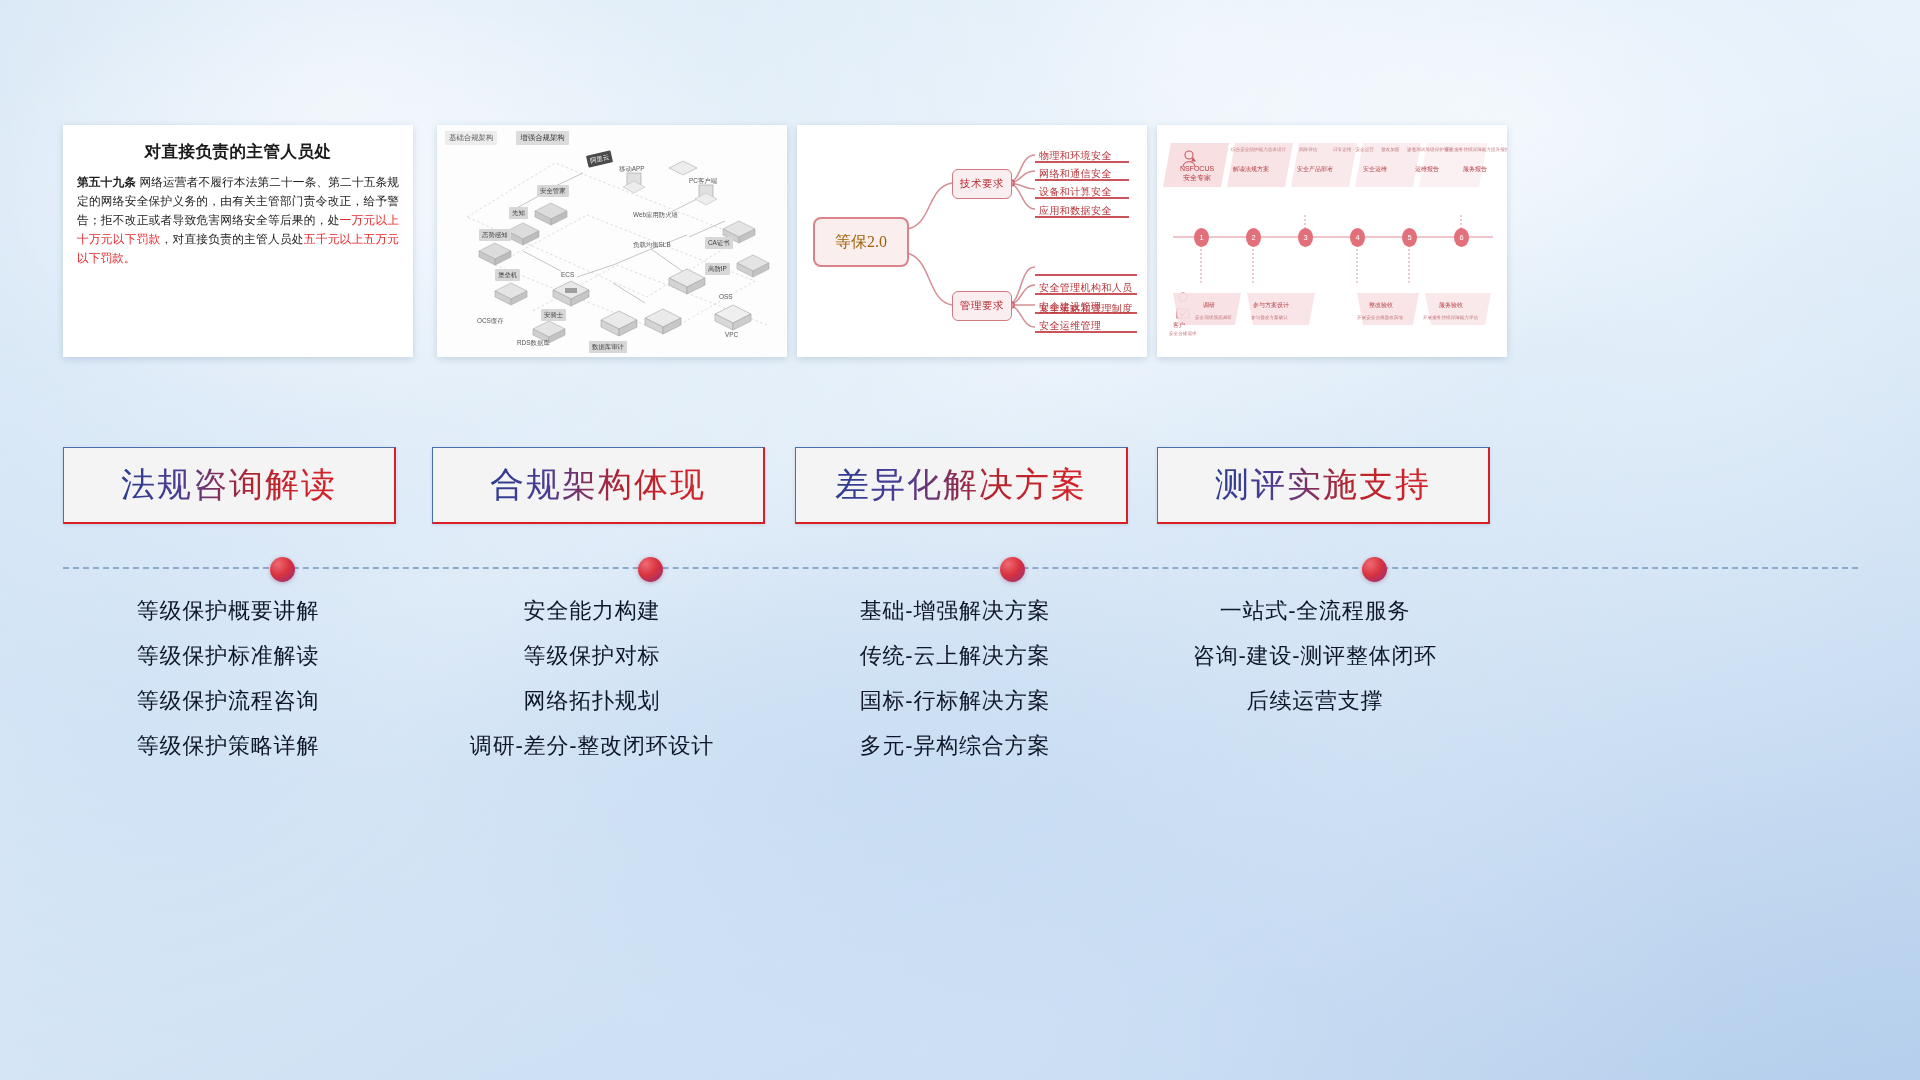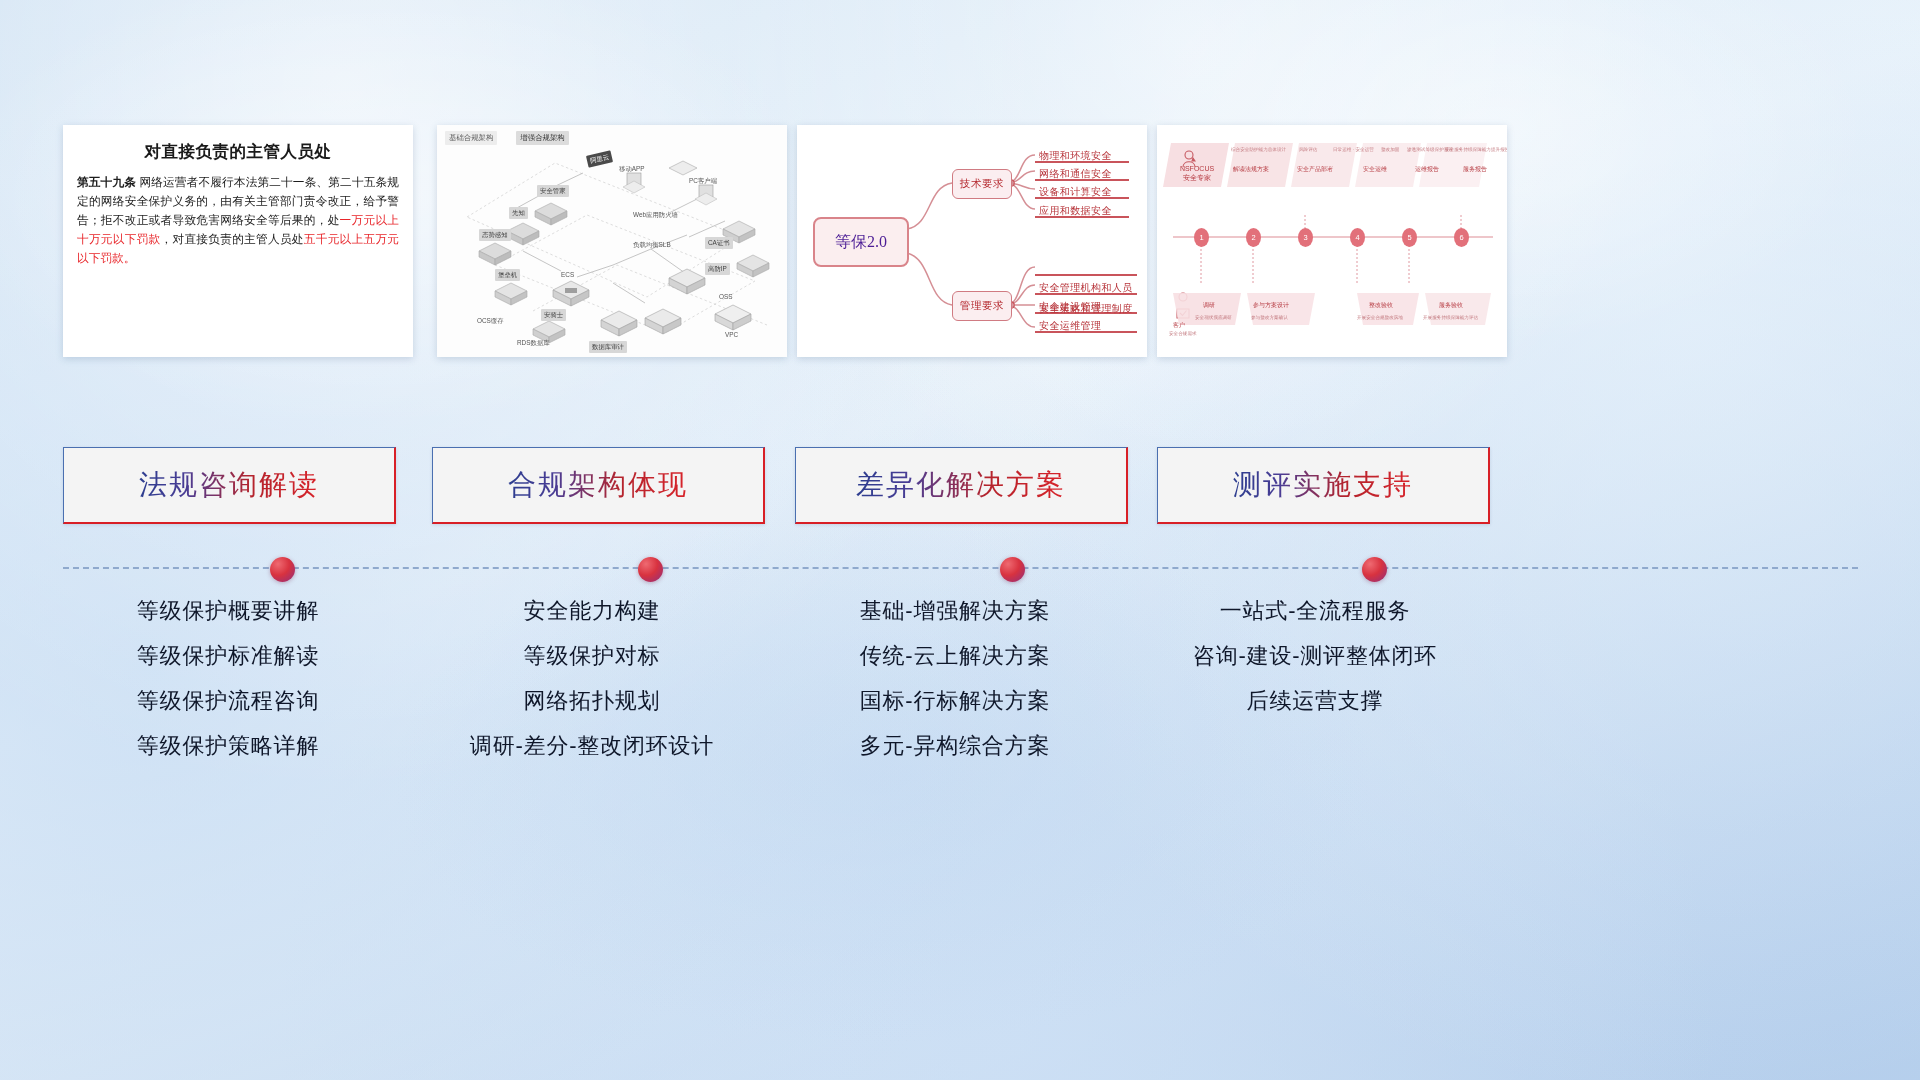--- a/index.html
+++ b/index.html
@@ -50,21 +50,21 @@
       padding:1.5px 3px;border-radius:1px;white-space:nowrap;}
   .nd.dk{background:#4a4a4a;color:#fff;}
   .nd.pl{background:transparent;color:#555;padding:0;}
 
   
   .mind{position:relative;width:100%;height:100%;background:#fff;}
   .mind svg{position:absolute;inset:0;}
   .mroot{position:absolute;left:16px;top:92px;width:92px;height:46px;
          border:2.5px solid #d9848a;background:#fbeeef;border-radius:8px;
          display:flex;align-items:center;justify-content:center;
-         font-size:16px;color:#4c1d95;font-family:"Liberation Serif",serif;}
+         font-size:16px;color:#a16207;font-family:"Liberation Serif",serif;}
   .mnode{position:absolute;border:1.6px solid #d07b82;background:#fbeef0;border-radius:6px;
          font-size:10.5px;color:#b4282e;font-family:"Liberation Serif",serif;
          display:flex;align-items:center;justify-content:center;letter-spacing:.6px;}
   .mleaf{position:absolute;font-size:10px;color:#b7343a;font-family:"Liberation Serif",serif;
          white-space:nowrap;letter-spacing:.4px;}
 
   
   .road{position:relative;width:100%;height:100%;background:#fff;}
   .road svg{position:absolute;inset:0;}
   .rbrand{position:absolute;background:#f6dadd;color:#b63a41;
@@ -80,21 +80,21 @@
   .heads{position:absolute;top:447px;left:0;width:1920px;height:76px;}
   .head{position:absolute;top:0;width:330px;height:74px;background:#f4f4f4;
         border-top:1.6px solid #4a6fb0;border-left:1.6px solid #4a6fb0;
         border-right:2px solid #d81f26;border-bottom:2px solid #d81f26;
         display:flex;align-items:center;justify-content:center;
         box-shadow:0 1px 3px rgba(60,90,130,0.16);}
   .head.h1{left:63px;}
   .head.h2{left:432px;}
   .head.h3{left:795px;}
   .head.h4{left:1157px;}
-  .head-t{font-size:28px;font-weight:500;letter-spacing:2px;
+  .head-t{font-size:34px;font-weight:500;letter-spacing:2px;
           background:linear-gradient(90deg,#2c3d8f 0%,#4a3d95 26%,#b4242d 62%,#d8232a 100%);
           -webkit-background-clip:text;background-clip:text;color:transparent;
           -webkit-text-fill-color:transparent;}
 
   
   .tl{position:absolute;top:567px;left:63px;width:1795px;height:3px;
       border-top:2px dashed #8fa9cd;}
   .dot{position:absolute;width:25px;height:25px;border-radius:50%;
        background:radial-gradient(circle at 32% 28%,#ef6a72 0%,#d8323f 46%,#8e2e7e 100%);
        box-shadow:0 1px 4px rgba(120,40,80,0.35);}

